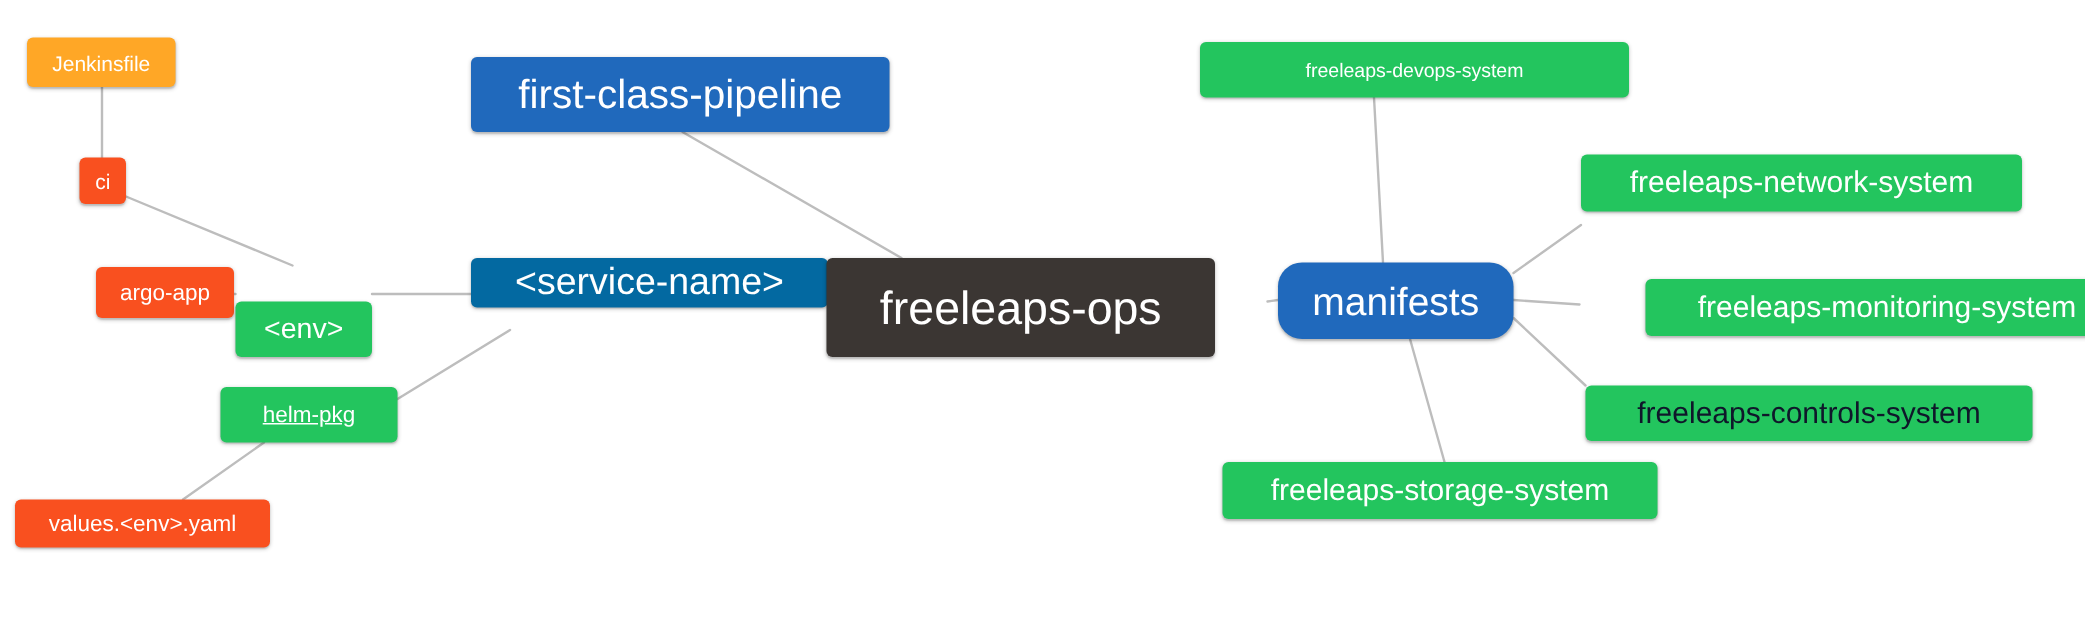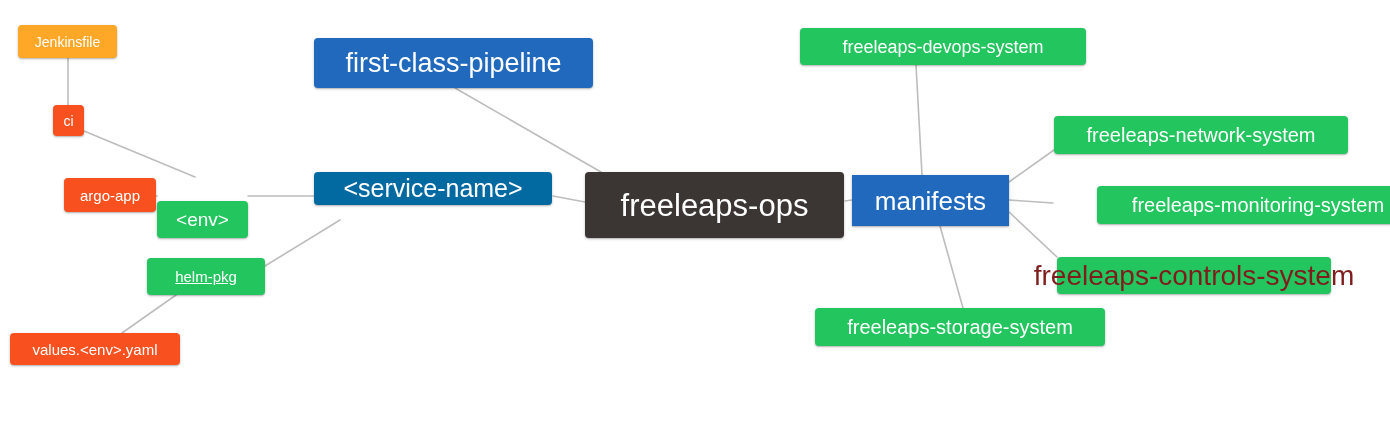--- a/index.html
+++ b/index.html
@@ -63,35 +63,35 @@
       </div>
       <div class="node" style="left: 10px; top: 333px; width: 170px; height: 32px; background: rgb(249, 80, 31); color: rgb(255, 255, 255); font-size: 15px; border-radius: 4px;">
         <span>values.&lt;env&gt;.yaml</span>
       </div>
       <div class="node" style="left: 314px; top: 38px; width: 279px; height: 50px; background: rgb(32, 105, 188); color: rgb(255, 255, 255); font-size: 27px; border-radius: 4px; text-align: right;">
         <span>first-class-pipeline</span>
       </div>
       <div class="node" style="left: 314px; top: 172px; width: 238px; height: 33px; background: #0369a1; color: rgb(255, 255, 255); font-size: 25px; border-radius: 4px;">
         <span>&lt;service-name&gt;</span>
       </div>
-      <div class="node" style="left: 585px; top: 172px; width: 259px; height: 66px; background: rgb(59, 54, 51); color: rgb(255, 255, 255); font-size: 31px; border-radius: 4px;">
+      <div class="node" style="left: 551px; top: 172px; width: 259px; height: 66px; background: rgb(59, 54, 51); color: rgb(255, 255, 255); font-size: 31px; border-radius: 4px;">
         <span>freeleaps-ops</span>
       </div>
-      <div class="node" style="left: 852px; top: 175px; width: 157px; height: 51px; background: rgb(32, 105, 188); color: rgb(255, 255, 255); font-size: 26px; border-radius: 0;">
+      <div class="node" style="left: 852px; top: 175px; width: 157px; height: 51px; background: rgb(32, 105, 188); color: rgb(255, 255, 255); font-size: 26px; border-radius: 16px;">
         <span>manifests</span>
       </div>
-      <div class="node" style="left: 800px; top: 28px; width: 286px; height: 37px; background: rgb(35, 197, 94); color: rgb(255, 255, 255); font-size: 18px; border-radius: 4px;">
+      <div class="node" style="left: 800px; top: 28px; width: 286px; height: 37px; background: rgb(35, 197, 94); color: rgb(255, 255, 255); font-size: 13px; border-radius: 4px;">
         <span>freeleaps-devops-system</span>
       </div>
-      <div class="node" style="left: 1054px; top: 116px; width: 294px; height: 38px; background: rgb(35, 197, 94); color: rgb(255, 255, 255); font-size: 20px; border-radius: 4px;">
+      <div class="node" style="left: 1054px; top: 103px; width: 294px; height: 38px; background: rgb(35, 197, 94); color: rgb(255, 255, 255); font-size: 20px; border-radius: 4px;">
         <span>freeleaps-network-system</span>
       </div>
       <div class="node" style="left: 1053px; top: 186px; width: 322px; height: 38px; background: rgb(35, 197, 94); color: rgb(255, 255, 255); font-size: 20px; border-radius: 4px; margin-left: 44px;">
         <span>freeleaps-monitoring-system</span>
       </div>
-      <div class="node" style="left: 1057px; top: 257px; width: 274px; height: 37px; background: rgb(35, 197, 94); color: #7f1d1d; font-size: 28px; border-radius: 4px;">
+      <div class="node" style="left: 1057px; top: 257px; width: 298px; height: 37px; background: rgb(35, 197, 94); color: #0f172a; font-size: 20px; border-radius: 4px;">
         <span>freeleaps-controls-system</span>
       </div>
       <div class="node" style="left: 815px; top: 308px; width: 290px; height: 38px; background: rgb(35, 197, 94); color: rgb(255, 255, 255); font-size: 20px; border-radius: 4px; text-align: right;">
         <span>freeleaps-storage-system</span>
       </div>
     </div>
 </div>
 
 </body></html>

